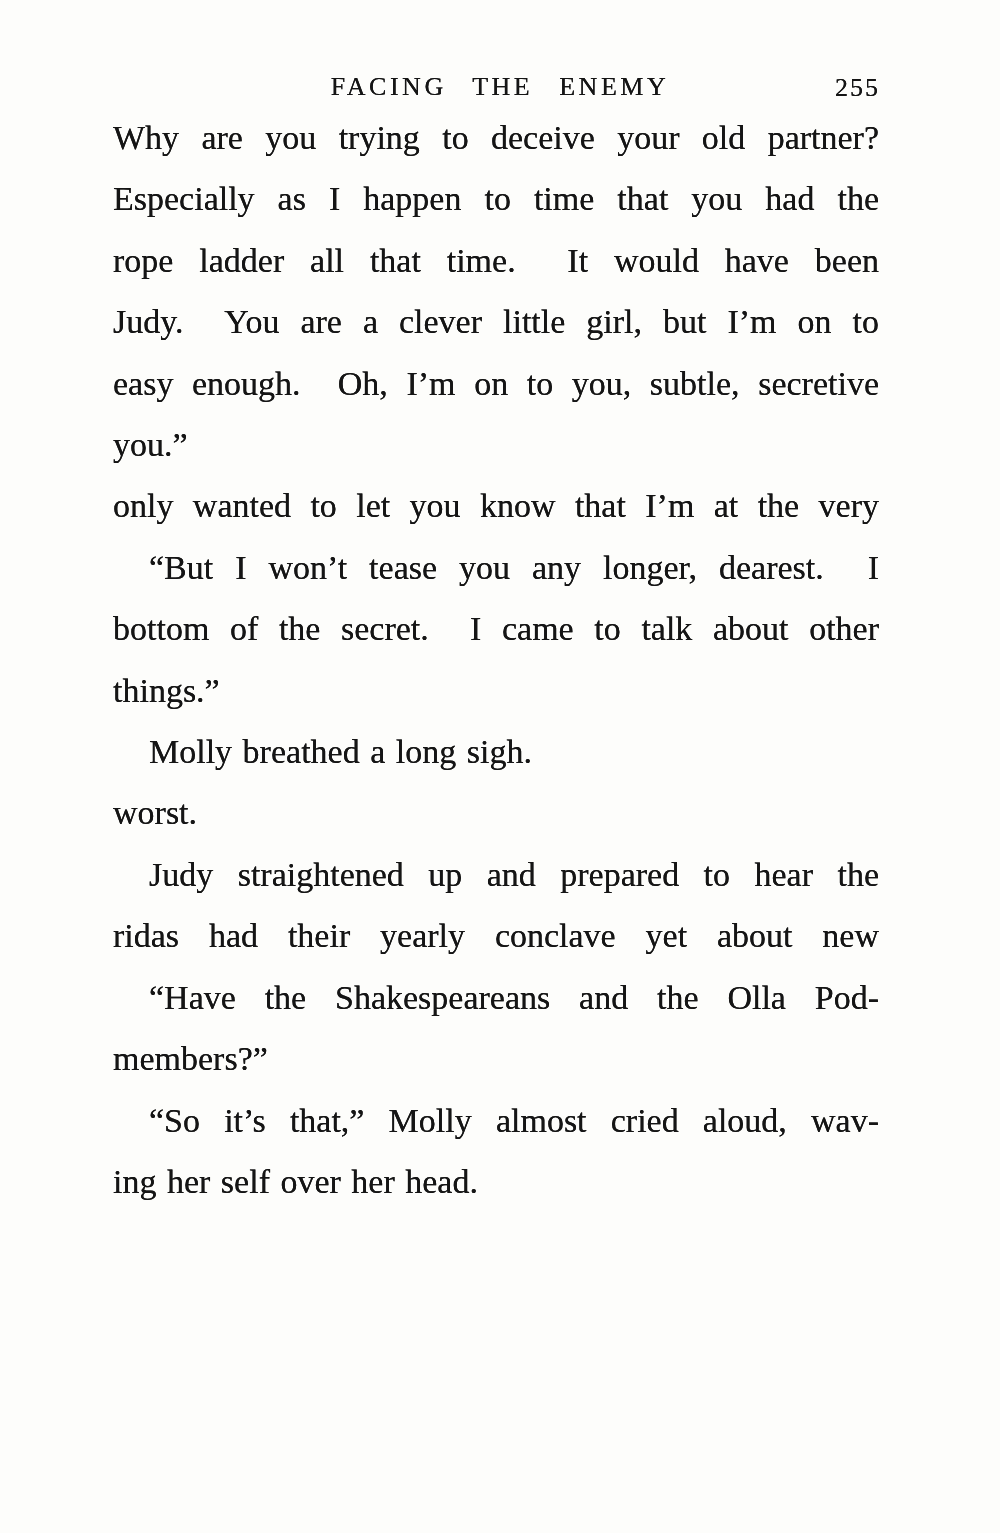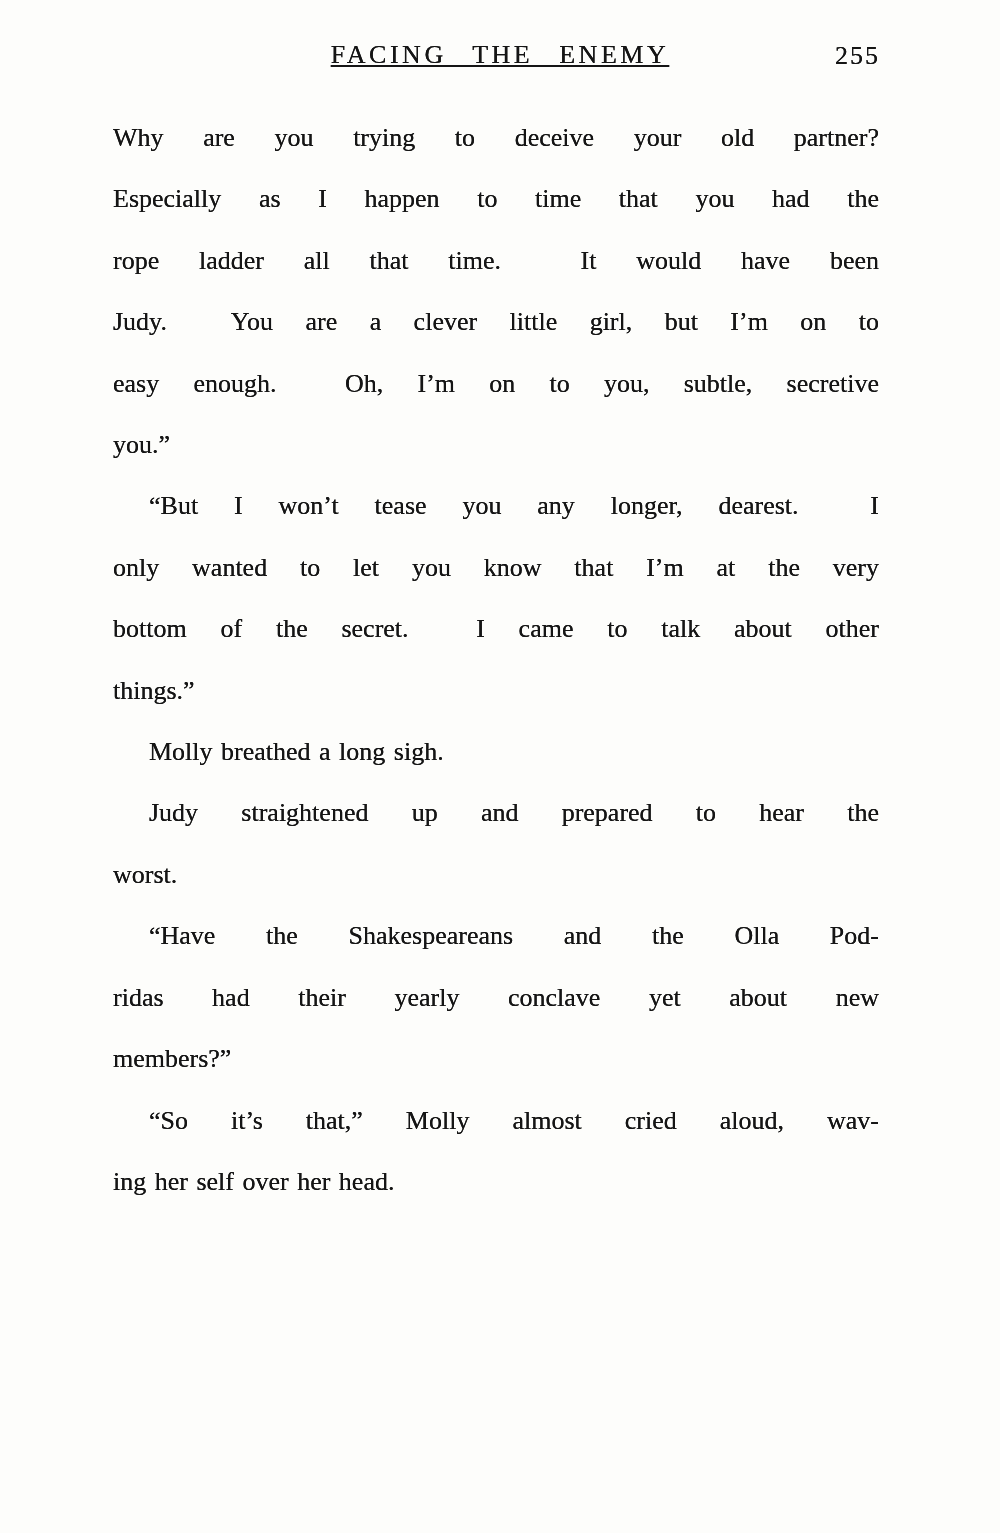--- a/index.html
+++ b/index.html
@@ -19,25 +19,24 @@
     inset: 0;
     background: var(--bg);
     color: var(--ink);
     overflow: hidden;
   }
   
   .page * { text-shadow: 0 0 0.5px currentColor; }
 
   .header {
     position: absolute;
-    top: 40px;
+    top: 72px;
     left: 0;
     width: 100%;
     height: 36px;
-    text-decoration: underline;
   }
   .header .title {
     display: block;
     text-align: center;
     font-size: 26px;
     letter-spacing: 3.5px;
     word-spacing: 16px;
     font-weight: 500;
   }
   .header .page-num {
@@ -50,21 +49,21 @@
   }
 
   .body-text {
     position: absolute;
     top: 107px;
     left: 113px;
     width: 766px;
   }
   .paragraph { margin: 0; }
   .line {
-    font-size: 26px;
+    font-size: 34px;
     line-height: 61.4px;
     white-space: nowrap;
     text-align: justify;
     text-align-last: justify;
     word-spacing: 2px;
   }
   .line.last {
     text-align-last: left;
   }
   .line.indent {
@@ -83,35 +82,35 @@
   <div class="body-text">
       <div class="paragraph">
         <div class="line">Why are you trying to deceive your old partner?</div>
         <div class="line">Especially as I happen to time that you had the</div>
         <div class="line">rope ladder all that time.&nbsp; It would have been</div>
         <div class="line">Judy.&nbsp; You are a clever little girl, but I’m on to</div>
         <div class="line">easy enough.&nbsp; Oh, I’m on to you, subtle, secretive</div>
         <div class="line last">you.”</div>
       </div>
       <div class="paragraph">
+        <div class="line">only wanted to let you know that I’m at the very</div>
         <div class="line indent">“But I won’t tease you any longer, dearest.&nbsp; I</div>
-        <div class="line">only wanted to let you know that I’m at the very</div>
         <div class="line">bottom of the secret.&nbsp; I came to talk about other</div>
         <div class="line last">things.”</div>
       </div>
       <div class="paragraph">
         <div class="line last indent">Molly breathed a long sigh.</div>
       </div>
       <div class="paragraph">
+        <div class="line last">worst.</div>
         <div class="line indent">Judy straightened up and prepared to hear the</div>
-        <div class="line last">worst.</div>
       </div>
       <div class="paragraph">
+        <div class="line">ridas had their yearly conclave yet about new</div>
         <div class="line indent">“Have the Shakespeareans and the Olla Pod-</div>
-        <div class="line">ridas had their yearly conclave yet about new</div>
         <div class="line last">members?”</div>
       </div>
       <div class="paragraph">
         <div class="line indent">“So it’s that,” Molly almost cried aloud, wav-</div>
         <div class="line last">ing her self over her head.</div>
       </div>
     </div>
 </div>
 
 </body></html>

